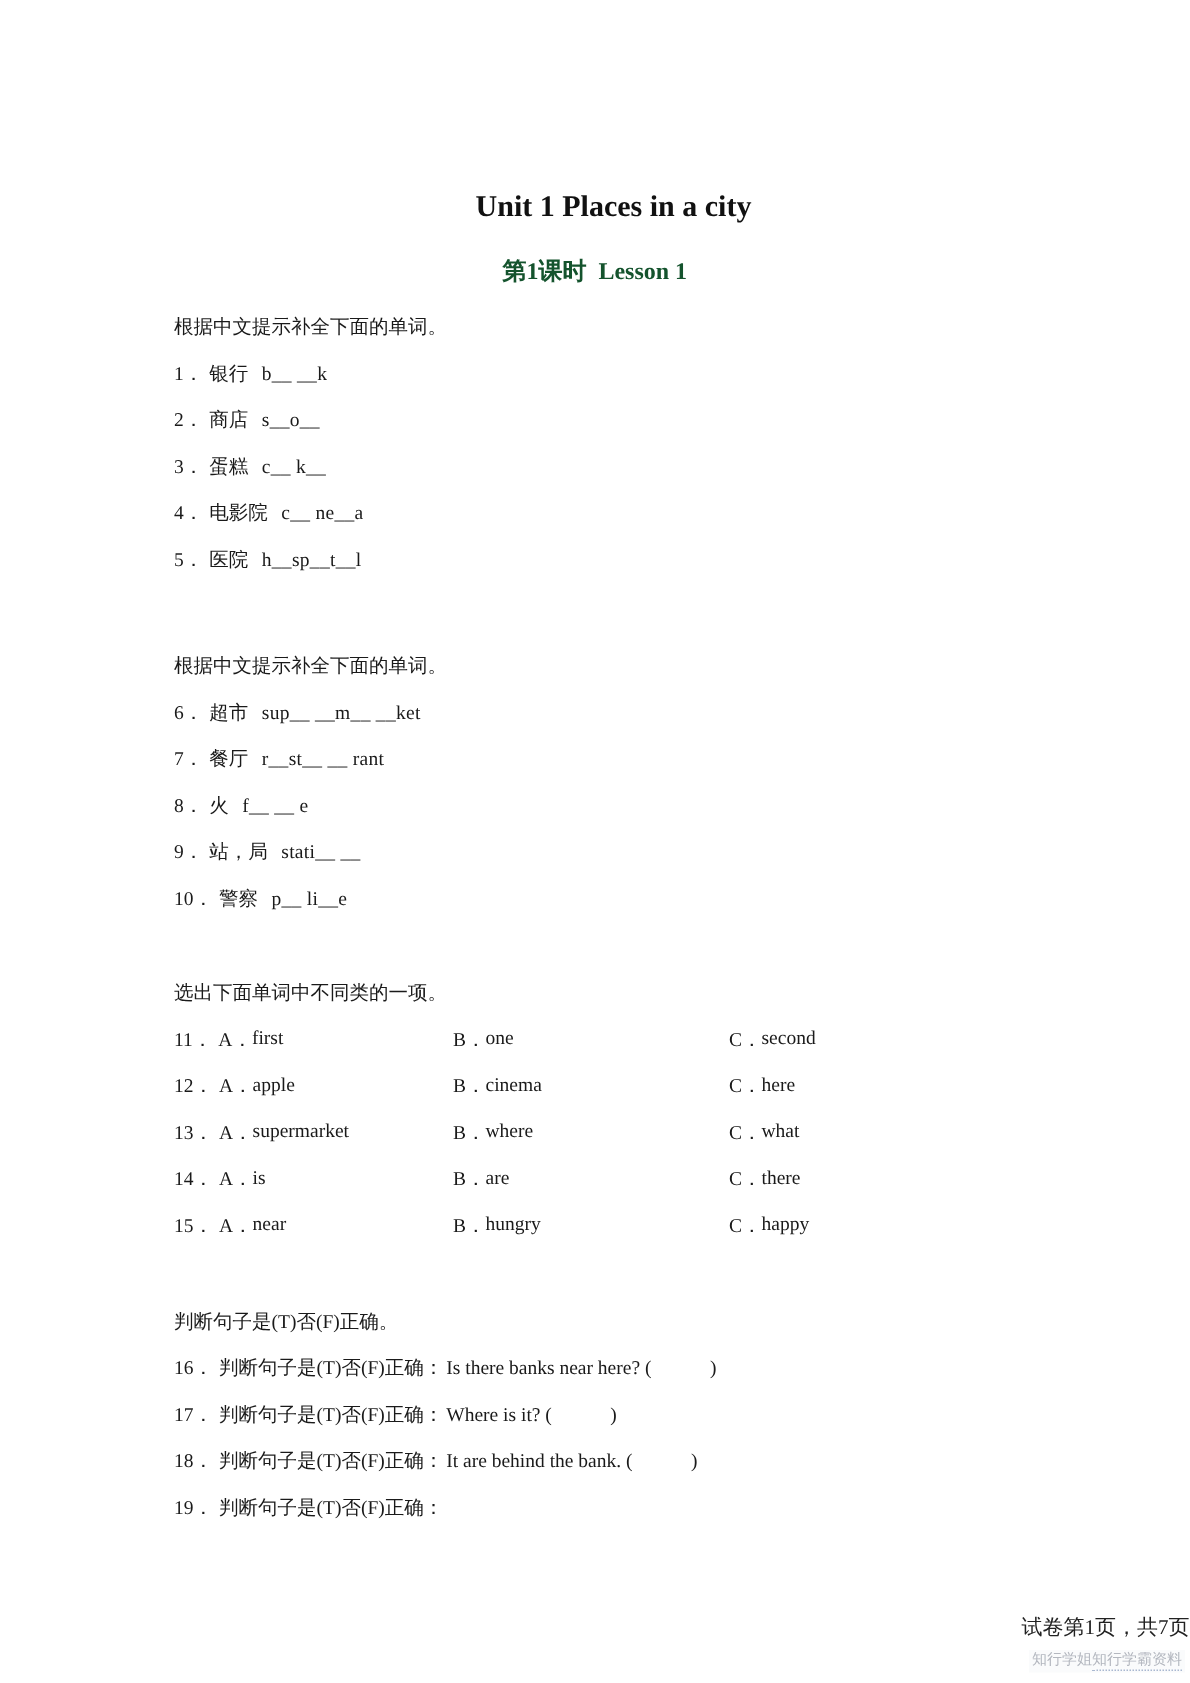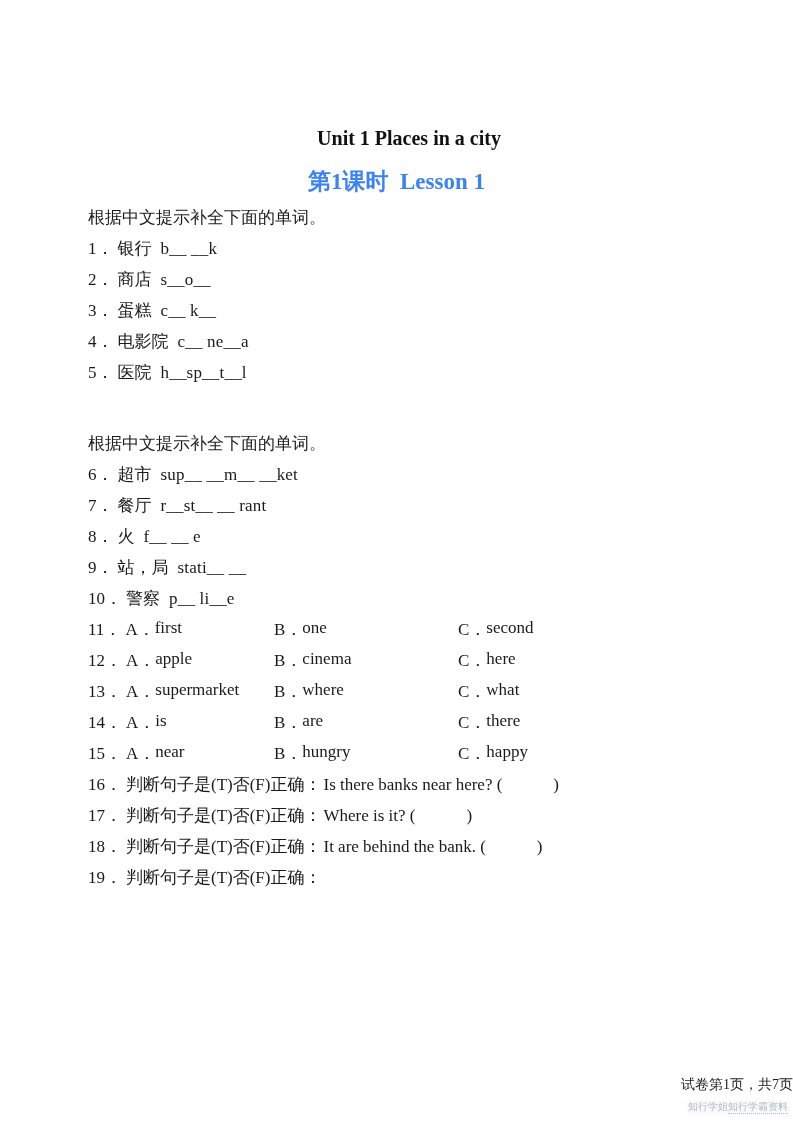--- a/index.html
+++ b/index.html
@@ -20,30 +20,30 @@
     font-size: 20px;
     line-height: 23px;
     font-weight: bold;
     color: #111;
     white-space: pre;
     padding-left: 25px;
   }
   .subtitle {
     margin-top: 21px;
     text-align: center;
-    font-size: 23px;
+    font-size: 16px;
     line-height: 22px;
     font-weight: bold;
-    color: #3b82f6;
+    color: #14532d;
     white-space: pre;
   }
   .content {
-    margin-left: 88px;
+    margin-left: 116px;
     margin-right: 60px;
-    font-size: 17px;
+    font-size: 13px;
   }
   .line {
     height: 31px;
     display: flex;
     align-items: center;
     white-space: pre;
   }
   .instr1 { margin-top: 9px; }
   .instr2 { margin-top: 40px; }
   .instr3 { margin-top: 32px; }
@@ -137,20 +137,21 @@
       <span class="num">9．</span>
       <span class="hint">站，局</span>
       <span class="word">stati__ __</span>
     </div>
     <div class="line">
       <span class="num">10．</span>
       <span class="hint">警察</span>
       <span class="word">p__ li__e</span>
     </div>
 
+    <div class="line instr3">选出下面单词中不同类的一项。</div>
 
     <div class="line choice-line">
       <span class="c1"><span class="num">11．</span><span>A．</span><span>first</span></span>
       <span class="c2"><span>B．</span><span>one</span></span>
       <span class="c3"><span>C．</span><span>second</span></span>
     </div>
     <div class="line choice-line">
       <span class="c1"><span class="num">12．</span><span>A．</span><span>apple</span></span>
       <span class="c2"><span>B．</span><span>cinema</span></span>
       <span class="c3"><span>C．</span><span>here</span></span>
@@ -164,20 +165,21 @@
       <span class="c1"><span class="num">14．</span><span>A．</span><span>is</span></span>
       <span class="c2"><span>B．</span><span>are</span></span>
       <span class="c3"><span>C．</span><span>there</span></span>
     </div>
     <div class="line choice-line">
       <span class="c1"><span class="num">15．</span><span>A．</span><span>near</span></span>
       <span class="c2"><span>B．</span><span>hungry</span></span>
       <span class="c3"><span>C．</span><span>happy</span></span>
     </div>
 
+    <div class="line instr4">判断句子是(T)否(F)正确。</div>
 
     <div class="line">
       <span class="num">16．</span>
       <span class="prefix">判断句子是(T)否(F)正确：</span>
       <span class="sentence">Is there banks near here? (　　　)</span>
     </div>
     <div class="line">
       <span class="num">17．</span>
       <span class="prefix">判断句子是(T)否(F)正确：</span>
       <span class="sentence">Where is it? (　　　)</span>

